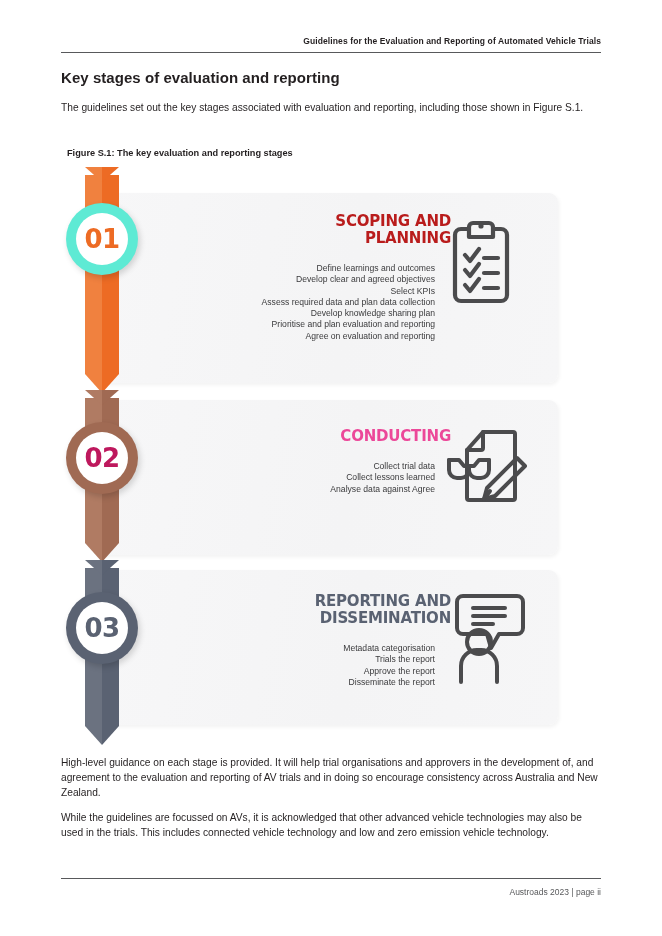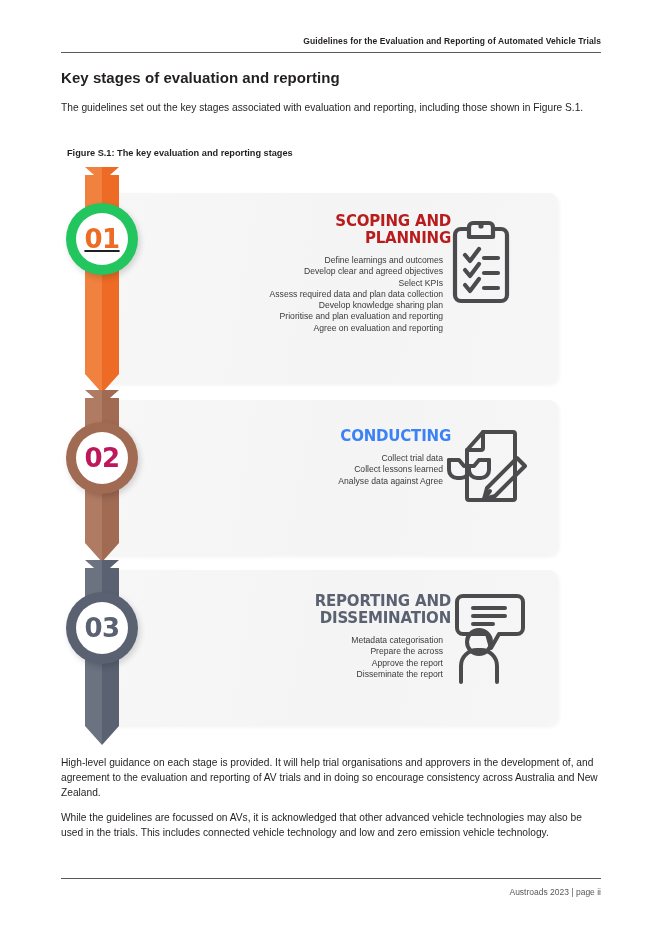--- a/index.html
+++ b/index.html
@@ -219,21 +219,21 @@
     border-radius: 50%;
     background: #ffffff;
     display: flex;
     align-items: center;
     justify-content: center;
     font-size: 26px;
     font-weight: bold;
     letter-spacing: -0.5px;
     font-family: "DejaVu Sans", sans-serif;
   }
-  .badge.b-orange { background: #22c55e; text-decoration: underline; }
+  .badge.b-orange { background: #5eead4; }
   .badge.b-orange .inner { color: #ed6b24; }
   .badge.b-brown  { background: #a06a53; }
   .badge.b-brown  .inner { color: #be185d; }
   .badge.b-slate  { background: #5a6272; }
   .badge.b-slate  .inner { color: #5a6272; }
 
   
   .txt {
     position: absolute;
     text-align: right;
@@ -242,24 +242,24 @@
   }
   .txt h3 {
     margin: 0 0 5px 0;
     font-size: 15px;
     line-height: 17px;
     font-weight: bold;
     letter-spacing: -0.2px;
     font-family: "DejaVu Sans", sans-serif;
   }
   .txt.t1 h3 { color: #b91c1c; }
-  .txt.t2 h3 { color: #3b82f6; }
+  .txt.t2 h3 { color: #ec4899; }
   .txt.t3 h3 { color: #5a6272; }
   .txt ul {
-    margin: 8px;
+    margin: 16px;
     padding: 0;
     list-style: none;
   }
   .txt li {
     font-size: 8.6px;
     line-height: 11.3px;
     color: #3a3a3c;
     white-space: nowrap;
   }
 
@@ -429,21 +429,21 @@
         <div class="inner">03</div>
       </div>
 
       <div class="txt t3" style="top:33px; right:150px;">
         <h3>
           <span>REPORTING AND</span><br>
           <span>DISSEMINATION</span>
         </h3>
         <ul>
           <li>Metadata categorisation</li>
-          <li>Prepare the across</li>
+          <li>Trials the report</li>
           <li>Approve the report</li>
           <li>Disseminate the report</li>
         </ul>
       </div>
 
       <div class="icon-wrap" style="left:378px; top:28px;">
         <svg width="96" height="108" viewBox="0 0 96 108">
           <g fill="none" stroke="#4b4b4d" stroke-width="4" stroke-linecap="round" stroke-linejoin="round">
             <path d="M24 8 H78 a6 6 0 0 1 6 6 V40 a6 6 0 0 1 -6 6 H60 l-8 14 l-4 -14 H24 a6 6 0 0 1 -6 -6 V14 a6 6 0 0 1 6 -6 z"></path>
             <path d="M34 20 h32"></path>

